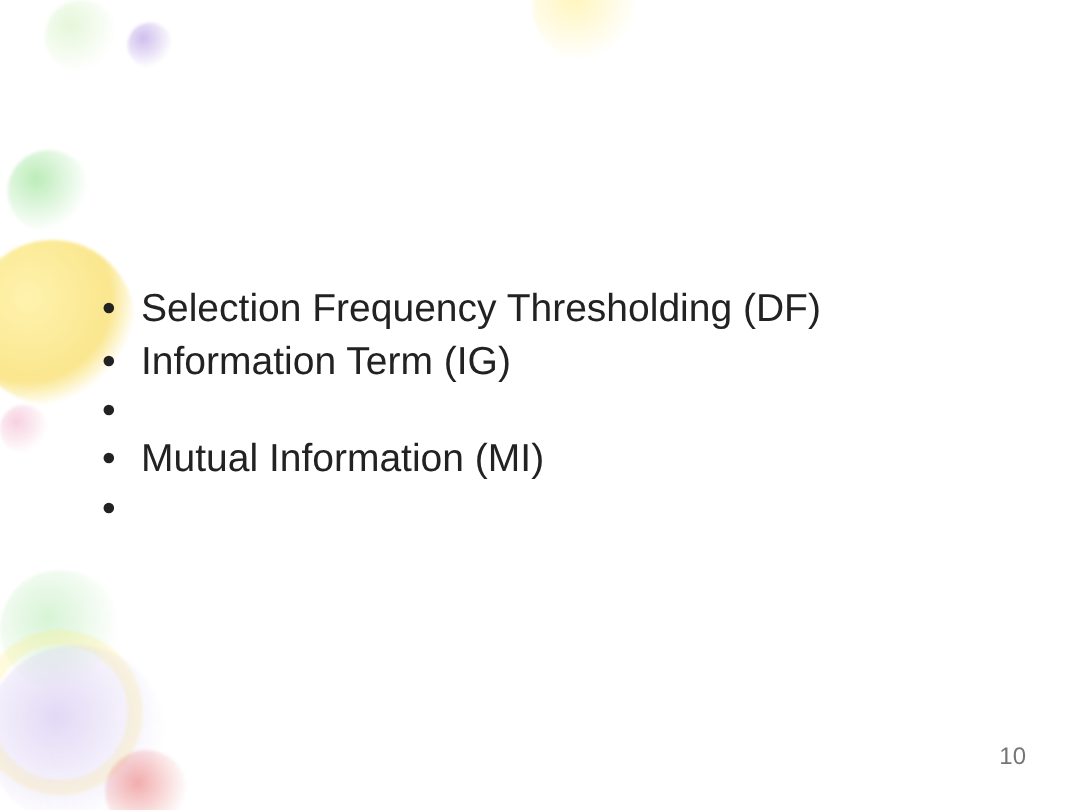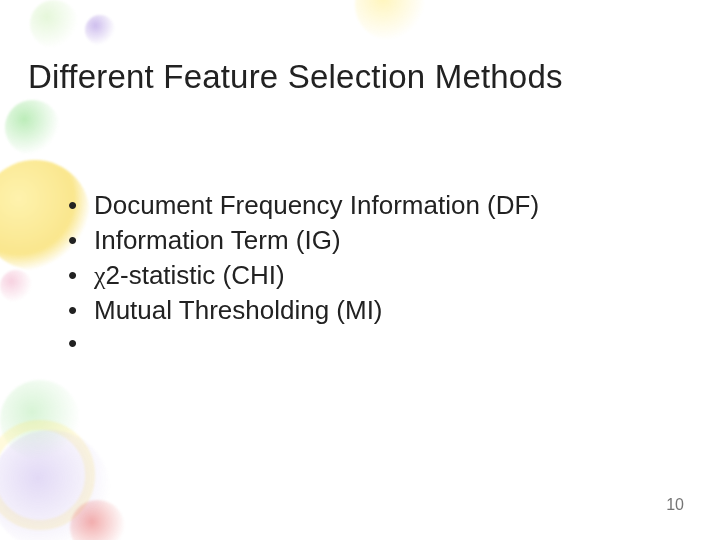--- a/index.html
+++ b/index.html
@@ -93,39 +93,37 @@
   <div class="blob green1"></div>
   <div class="blob yellow1"></div>
   <div class="blob pinkL"></div>
   <div class="blob greenBL"></div>
   <div class="blob ring"></div>
   <div class="blob purpleBL"></div>
   <div class="blob redBL"></div>
 </div>
 
 <div class="slide">
-  <div class="title">Different Feature Selection Methods</div>
 
   <div class="bullets">
 
   <div class="bullet-row">
         <span class="bullet-dot">•</span>
-        <span>Document Frequency Information (DF)</span>
+        <span>Selection Frequency Thresholding (DF)</span>
       </div>
       <div class="bullet-row">
         <span class="bullet-dot">•</span>
         <span>Information Term (IG)</span>
       </div>
       <div class="bullet-row">
         <span class="bullet-dot">•</span>
-        <span><span class="chi">χ</span>2-statistic (CHI)</span>
       </div>
       <div class="bullet-row">
         <span class="bullet-dot">•</span>
-        <span>Mutual Thresholding (MI)</span>
+        <span>Mutual Information (MI)</span>
       </div>
       <div class="bullet-row">
         <span class="bullet-dot">•</span>
       </div>
     </div>
 
   <div class="pagenum">10</div>
 </div>
 
 </body></html>

